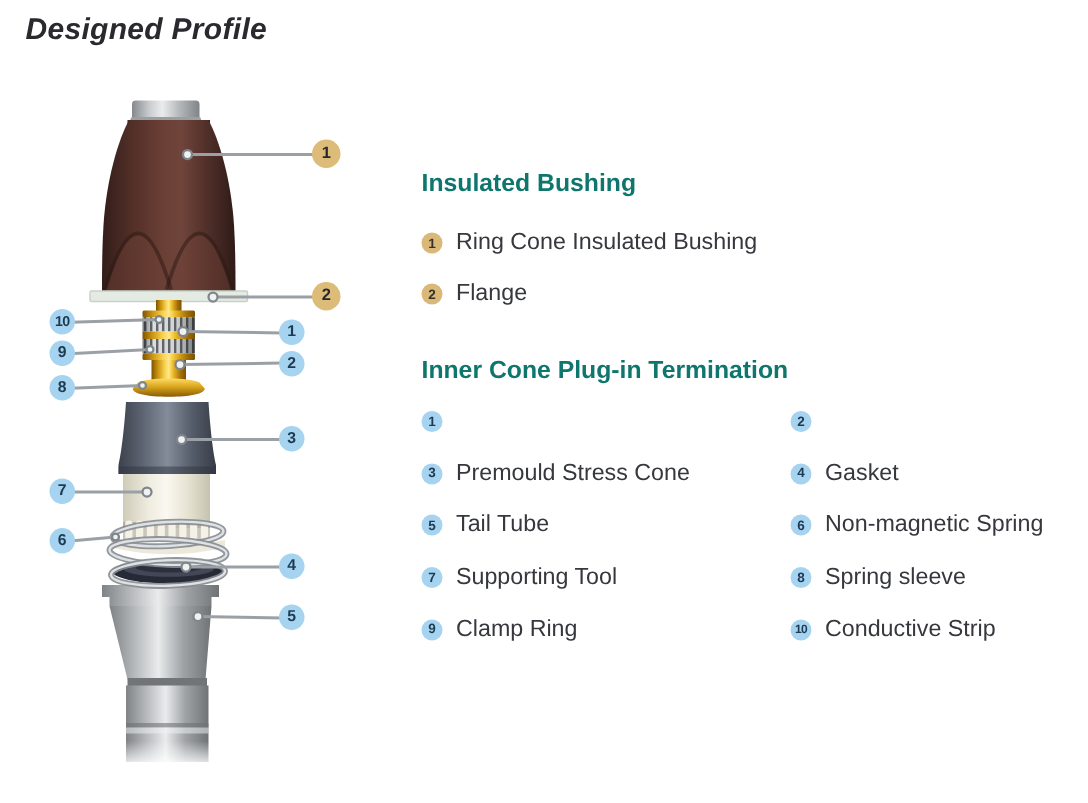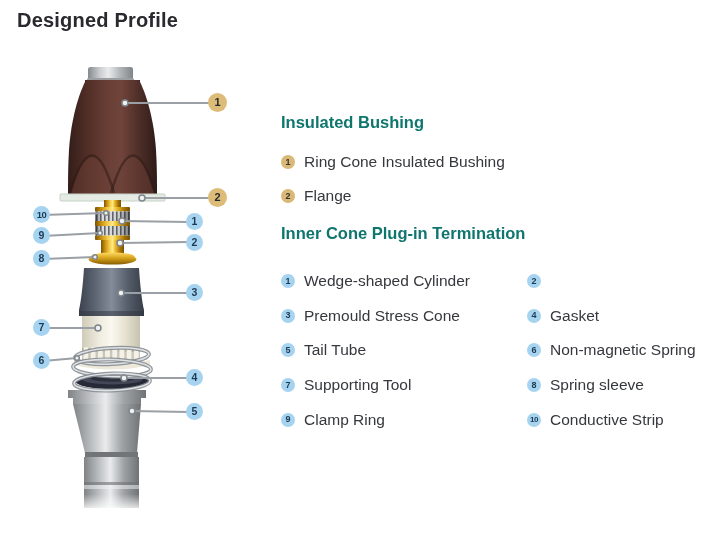--- a/index.html
+++ b/index.html
@@ -2,39 +2,39 @@
 <html><head>
 <meta charset="utf-8">
 <style>
   html,body { margin:0; padding:0; background:#ffffff; }
   .stage {
     position:relative; width:725px; height:535px; overflow:hidden;
     background:#ffffff; font-family:"Liberation Sans", sans-serif;
   }
   .page-title {
     position:absolute; left:17px; top:9px;
-    font-size:20px; font-weight:700; color:#29292e; letter-spacing:.2px;
+    font-size:20px; font-weight:700; color:#29292e; letter-spacing:.2px;font-style:italic;
   }
   .diagram-svg { position:absolute; left:0; top:0; }
 
   .badge {
     position:absolute; border-radius:50%;
     display:flex; align-items:center; justify-content:center;
     font-weight:700; line-height:1;
   }
   .badge.gold { width:19px; height:19px; background:#dcbc78; color:#27292d; font-size:11px; }
   .badge.blue { width:17px; height:17px; background:#a6d3ef; color:#1c3a52; font-size:10.5px; }
   .badge.two  { font-size:9.5px; letter-spacing:-0.5px; }
 
   .sec-head {
     position:absolute; left:281px;
     font-size:16.5px; font-weight:700; color:#0f766e;
   }
   .h1 { top:113px; }
-  .h2 { top:224px; }
+  .h2 { top:238px; }
 
   .bush-list { position:absolute; left:281px; top:145px; }
   .bush-list .item-row { height:34px; }
 
   .term-grid {
     position:absolute; left:281px; top:264px;
     display:grid; grid-template-columns:246px 200px; grid-auto-rows:34.6px;
   }
   .item-row { display:flex; align-items:center; gap:9px; }
   .mini {
@@ -254,21 +254,20 @@
       <span class="mini gold">2</span>
       <span class="item-label">Flange</span>
     </div>
   </div>
 
   <div class="sec-head h2">Inner Cone Plug-in Termination</div>
 
   <div class="term-grid">
     <div class="item-row">
       <span class="mini blue">1</span>
-      <span class="item-label">Wedge-shaped Cylinder</span>
     </div>
     <div class="item-row">
       <span class="mini blue">2</span>
     </div>
     <div class="item-row">
       <span class="mini blue">3</span>
       <span class="item-label">Premould Stress Cone</span>
     </div>
     <div class="item-row">
       <span class="mini blue">4</span>

